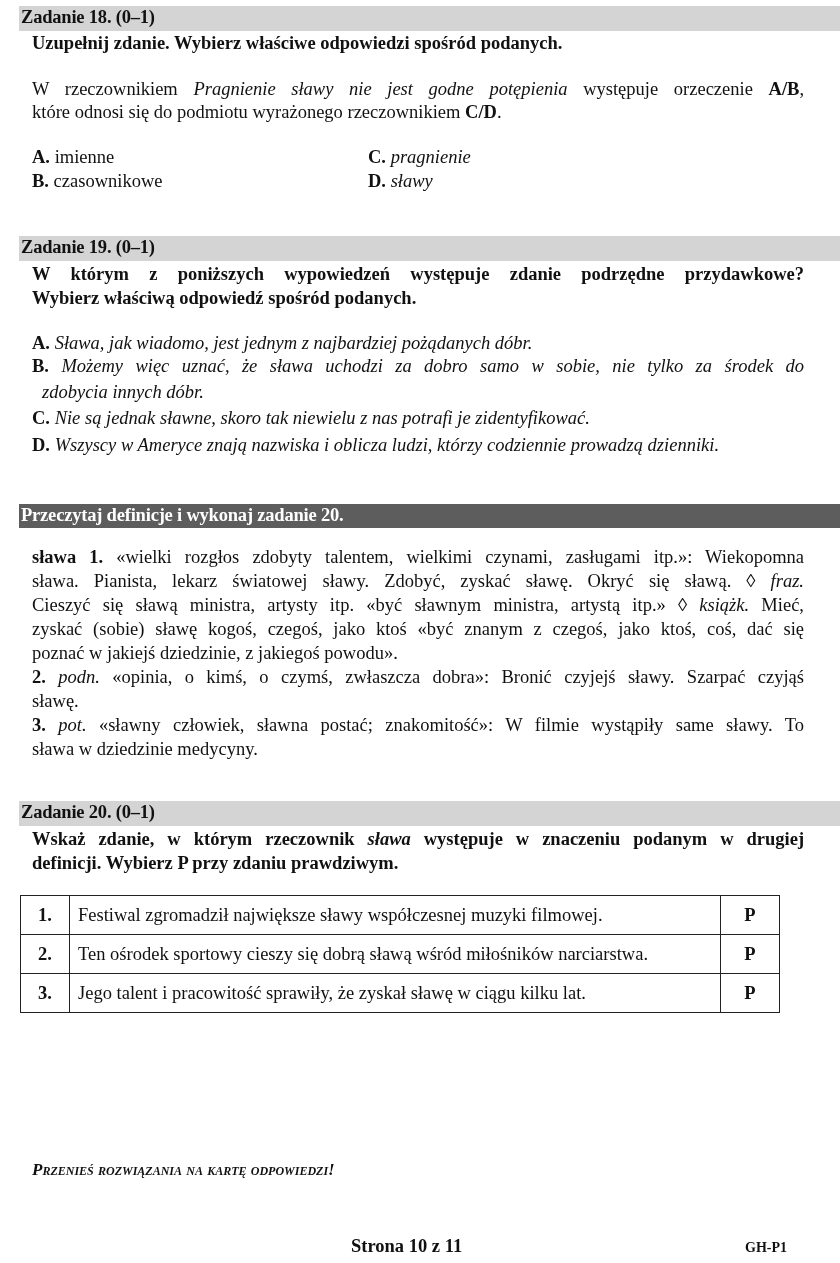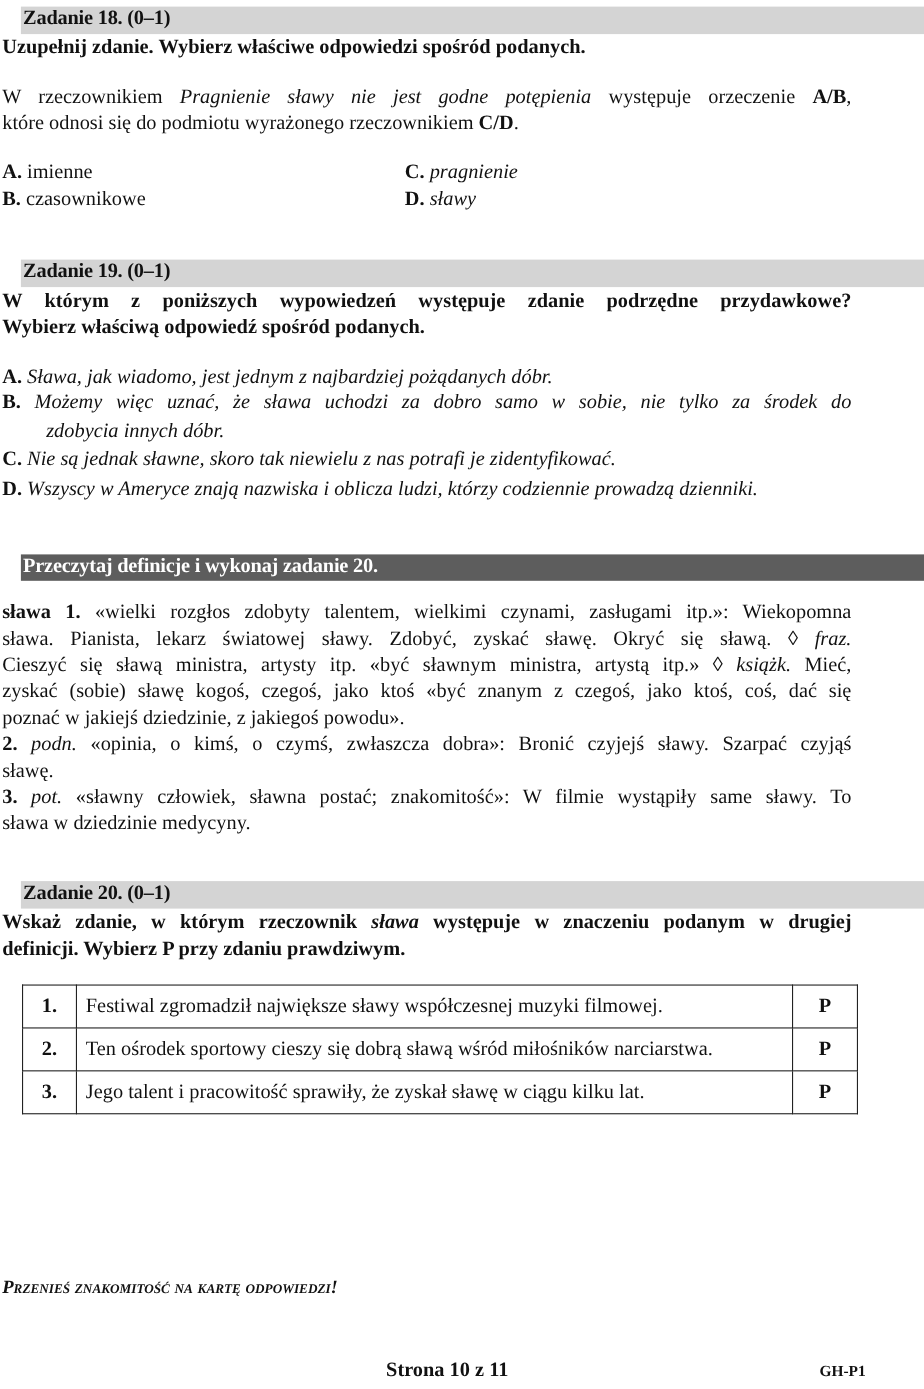--- a/index.html
+++ b/index.html
@@ -15,21 +15,21 @@
   }
   .bar-dark {
     position: absolute; left: 19px; width: 840px; height: 24px;
     background: #5d5d5d; color: #fff;
   }
   .bar-text {
     position: absolute; left: 2px; top: 1px;
     font-weight: bold; font-size: 18.5px; letter-spacing: -0.2px;
   }
   .line {
-    position: absolute; left: 2px; width: 772px;
+    position: absolute; left: 32px; width: 772px;
     font-size: 18.5px; line-height: 24px; white-space: nowrap;
   }
   .justify { text-align: justify; text-align-last: justify; white-space: normal; }
   .bold { font-weight: bold; }
   .ital { font-style: italic; }
   table.ans {
     position: absolute; left: 20px; top: 895px; width: 760px;
     border-collapse: collapse; font-size: 18.5px;
   }
   table.ans td {
@@ -145,15 +145,15 @@
     <td class="mark">P</td>
   </tr>
   <tr>
     <td class="num">3.</td>
     <td class="txt">Jego talent i pracowitość sprawiły, że zyskał sławę w ciągu kilku lat.</td>
     <td class="mark">P</td>
   </tr>
 </tbody>
   </table>
 
-<div class="line bold ital sc" style="top:1158px; font-size:17px;">Przenieś znakomitość na kartę odpowiedzi!</div>
+<div class="line bold ital sc" style="top:1158px; font-size:17px;">Przenieś rozwiązania na kartę odpowiedzi!</div>
 <div class="abs" style="top:1236px; left:351px; font-size:18.5px;">Strona 10 z 11</div>
 <div class="abs bold" style="top:1240px; left:745px; font-size:14px;">GH-P1</div>
 
 </body></html>

